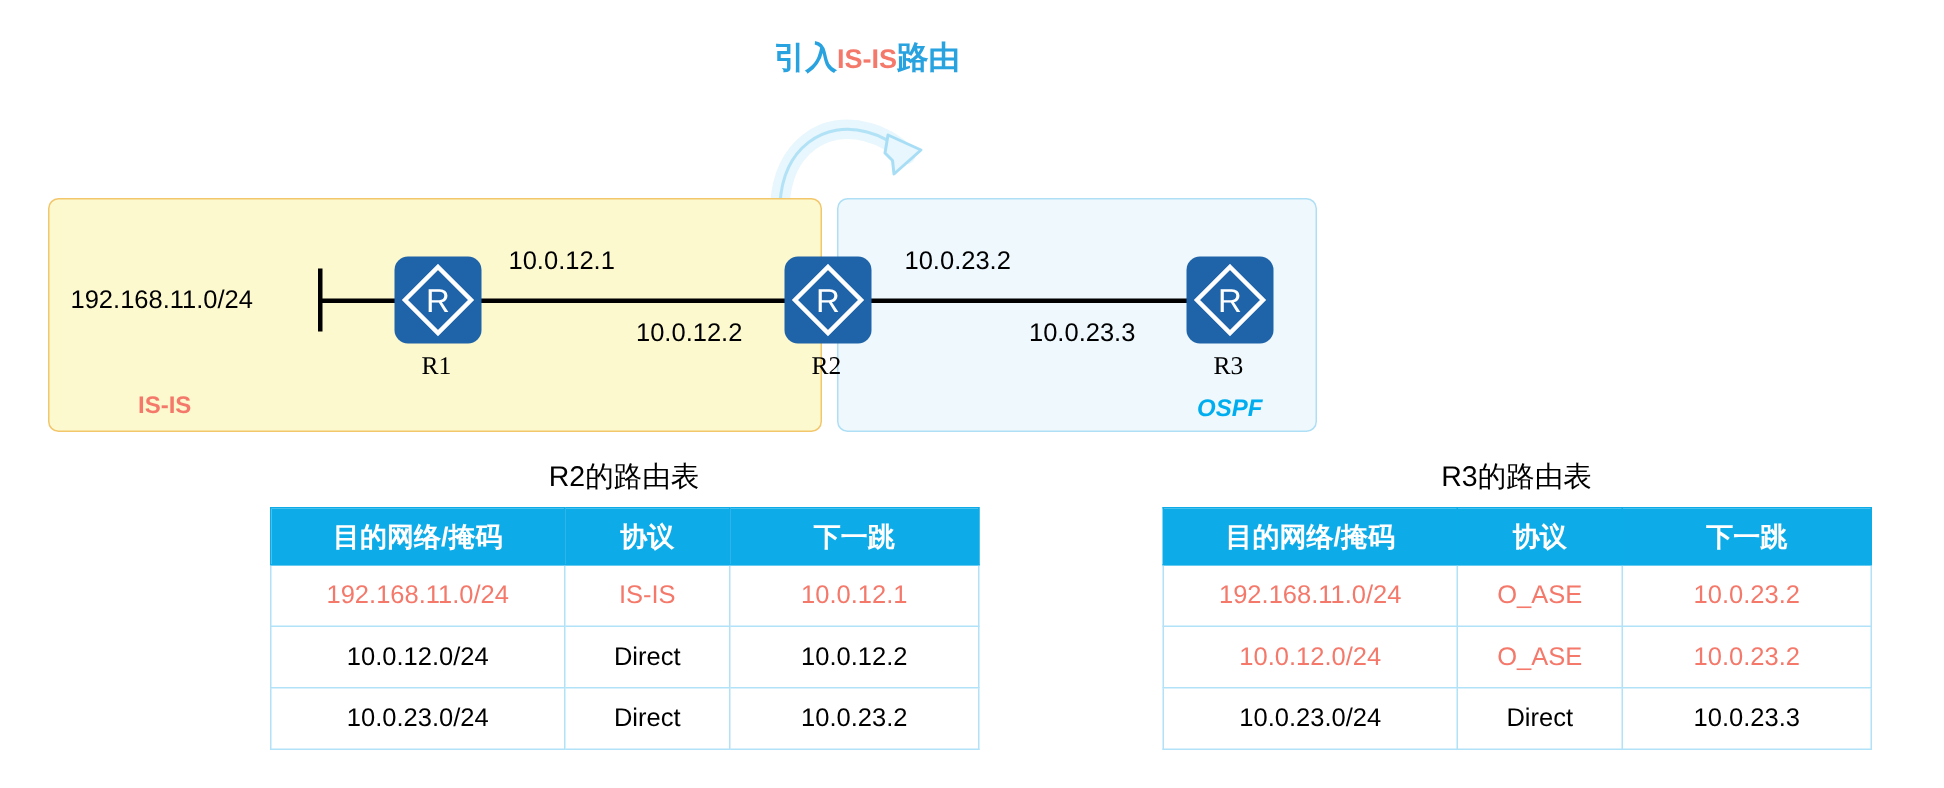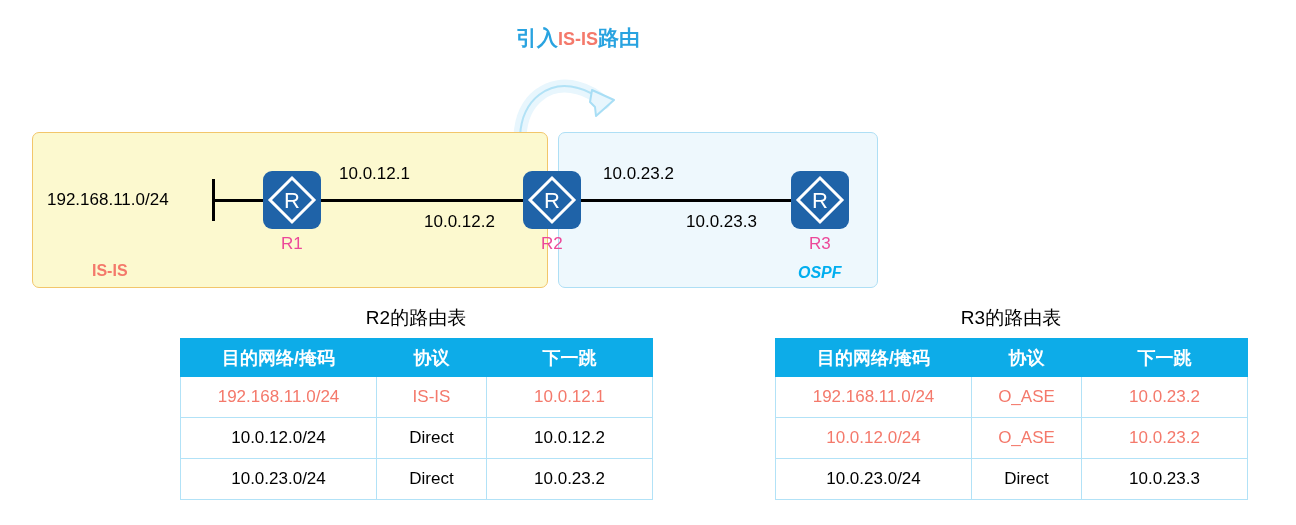--- a/index.html
+++ b/index.html
@@ -119,22 +119,23 @@
     border-radius: 9px;
     background: #1F63A8;
   }
   .router svg { display: block; }
   #router-r1 { left: 263px; top: 155px; }
   #router-r2 { left: 523px; top: 155px; }
   #router-r3 { left: 791px; top: 155px; }
   .router-name {
     position: absolute;
     font-size: 17px;
-    color: #ec4899;
-    white-space: nowrap;
+    color: #000000;
+    white-space: nowrap;
+    font-family: Liberation Serif, serif;
   }
   #router-name-r1 { left: 281px; top: 218px; }
   #router-name-r2 { left: 541px; top: 218px; }
   #router-name-r3 { left: 809px; top: 218px; }
 
   
   .ip-label {
     position: absolute;
     font-size: 17px;
     color: #000000;

